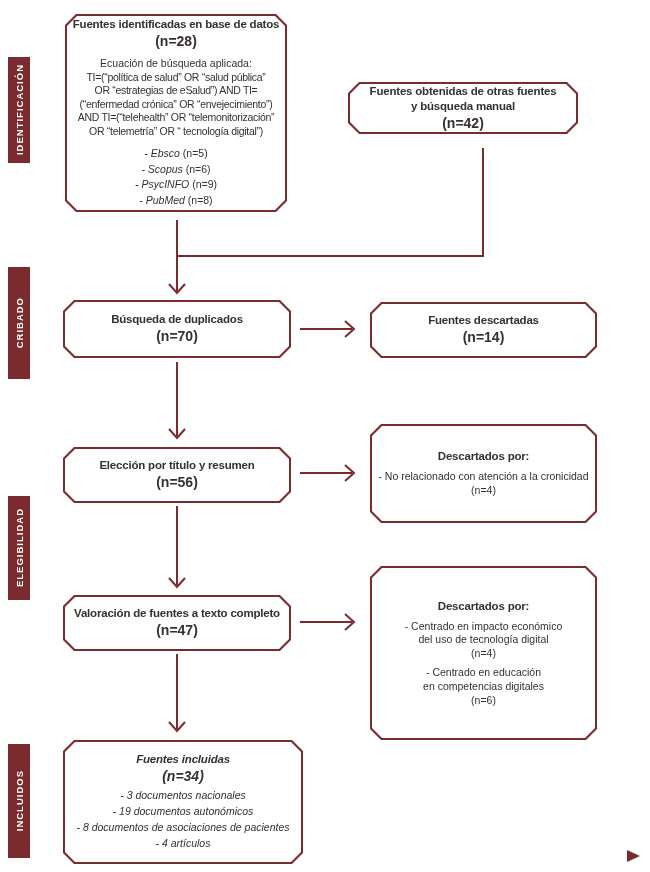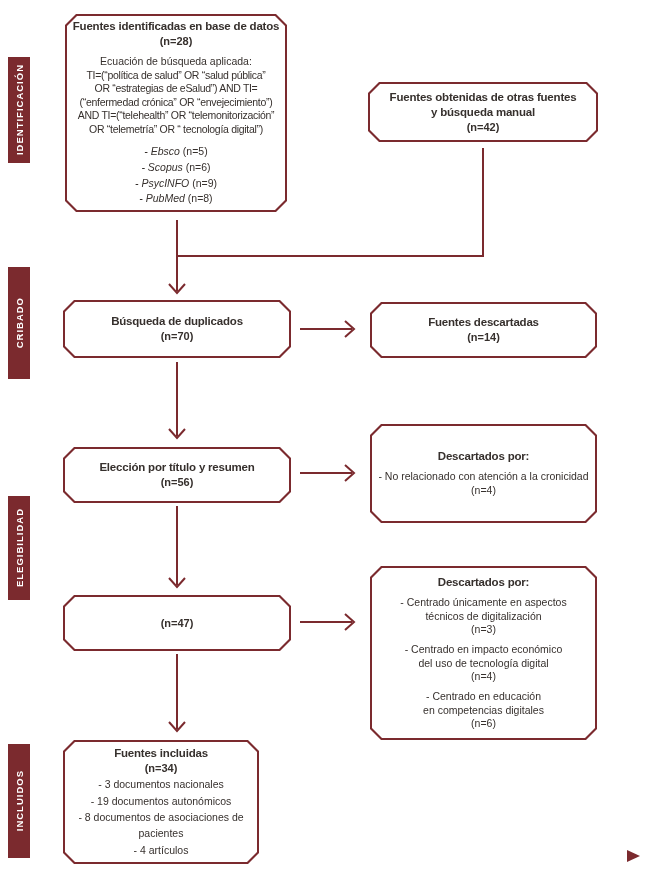--- a/index.html
+++ b/index.html
@@ -45,21 +45,21 @@
   }
   .fbox .content{
     position:relative;z-index:1;
     height:100%;width:100%;
     display:flex;flex-direction:column;
     align-items:center;justify-content:center;
     text-align:center;
     padding:6px 0;
   }
   .bx-title{font-weight:bold;font-size:11.5px;line-height:1.3;letter-spacing:-0.2px;}
-  .bx-count{font-weight:bold;font-size:11px;line-height:1.3;}
+  .bx-count{font-weight:bold;font-size:14px;line-height:1.3;}
   .bx-label{font-size:10.5px;line-height:1.3;margin-top:7px;}
   .bx-eq{font-size:10.5px;line-height:1.28;letter-spacing:-0.3px;}
   .src-list{margin-top:8px;font-size:10.5px;line-height:1.5;}
   .src-name{font-style:italic;}
   .ml{white-space:pre-line;}
   .d-item{font-size:10.5px;line-height:1.3;margin-top:6px;}
   .d-count{font-size:10.5px;line-height:1.3;}
   .inc-list{margin-top:1px;font-size:10.5px;line-height:1.55;}
   
   .arrows{position:absolute;inset:0;pointer-events:none;}
@@ -132,21 +132,21 @@
 OR “telemetría” OR “ tecnología digital”)</div>
       <div class="src-list">
         <div><span class="src-name">- Ebsco</span> <span>(n=5)</span></div>
         <div><span class="src-name">- Scopus</span> <span>(n=6)</span></div>
         <div><span class="src-name">- PsycINFO</span> <span>(n=9)</span></div>
         <div><span class="src-name">- PubMed</span> <span>(n=8)</span></div>
       </div>
     </div>
   </div>
 
-  <div class="fbox" style="left:368px;top:82px;width:230px;height:60px;">
+  <div class="fbox" style="left:348px;top:82px;width:230px;height:52px;">
     <div class="shape"></div>
     <div class="shape-inner"></div>
     <div class="content">
       <div class="bx-title ml">Fuentes obtenidas de otras fuentes
 y búsqueda manual</div>
       <div class="bx-count">(n=42)</div>
     </div>
   </div>
 
   <div class="fbox" style="left:63px;top:300px;width:228px;height:58px;">
@@ -185,48 +185,44 @@
         <div class="ml">- No relacionado con atención a la cronicidad</div>
         <div class="d-count">(n=4)</div>
       </div>
     </div>
   </div>
 
   <div class="fbox" style="left:63px;top:595px;width:228px;height:56px;">
     <div class="shape"></div>
     <div class="shape-inner"></div>
     <div class="content">
+      <div class="bx-title">Valoración de fuentes a texto completo</div>
       <div class="bx-count">(n=47)</div>
     </div>
   </div>
 
   <div class="fbox" style="left:370px;top:566px;width:227px;height:174px;">
     <div class="shape"></div>
     <div class="shape-inner"></div>
     <div class="content">
       <div class="bx-title">Descartados por:</div>
-      <div class="d-item">
-        <div class="ml">- Centrado únicamente en aspectos
-técnicos de digitalización</div>
-        <div class="d-count">(n=3)</div>
-      </div>
       <div class="d-item">
         <div class="ml">- Centrado en impacto económico
 del uso de tecnología digital</div>
         <div class="d-count">(n=4)</div>
       </div>
       <div class="d-item">
         <div class="ml">- Centrado en educación
 en competencias digitales</div>
         <div class="d-count">(n=6)</div>
       </div>
     </div>
   </div>
 
-  <div class="fbox" style="left:63px;top:740px;width:196px;height:124px;">
+  <div class="fbox" style="left:63px;top:740px;width:240px;height:124px;font-style:italic;">
     <div class="shape"></div>
     <div class="shape-inner"></div>
     <div class="content">
       <div class="bx-title">Fuentes incluidas</div>
       <div class="bx-count">(n=34)</div>
       <div class="inc-list ml">- 3 documentos nacionales
 - 19 documentos autonómicos
 - 8 documentos de asociaciones de pacientes
 - 4 artículos</div>
     </div>

